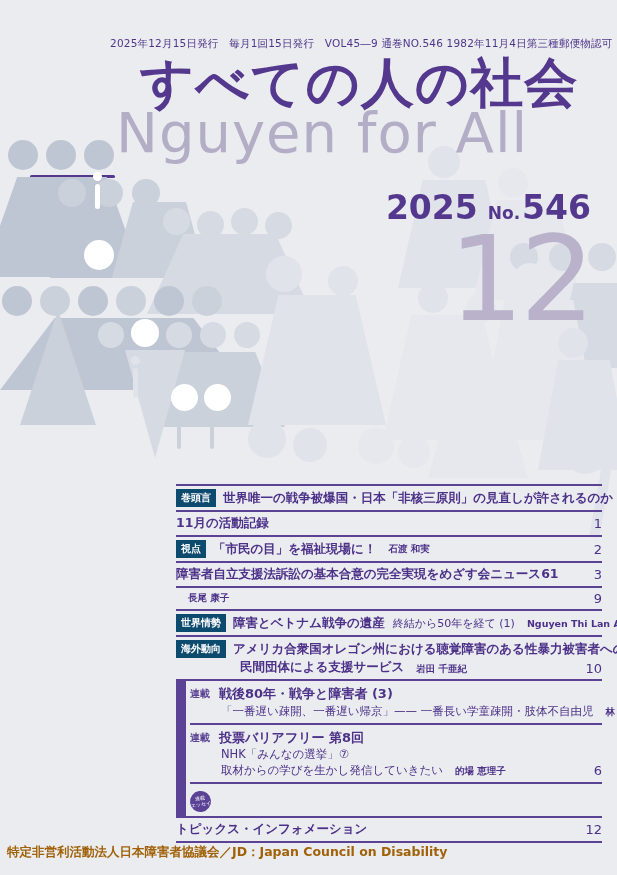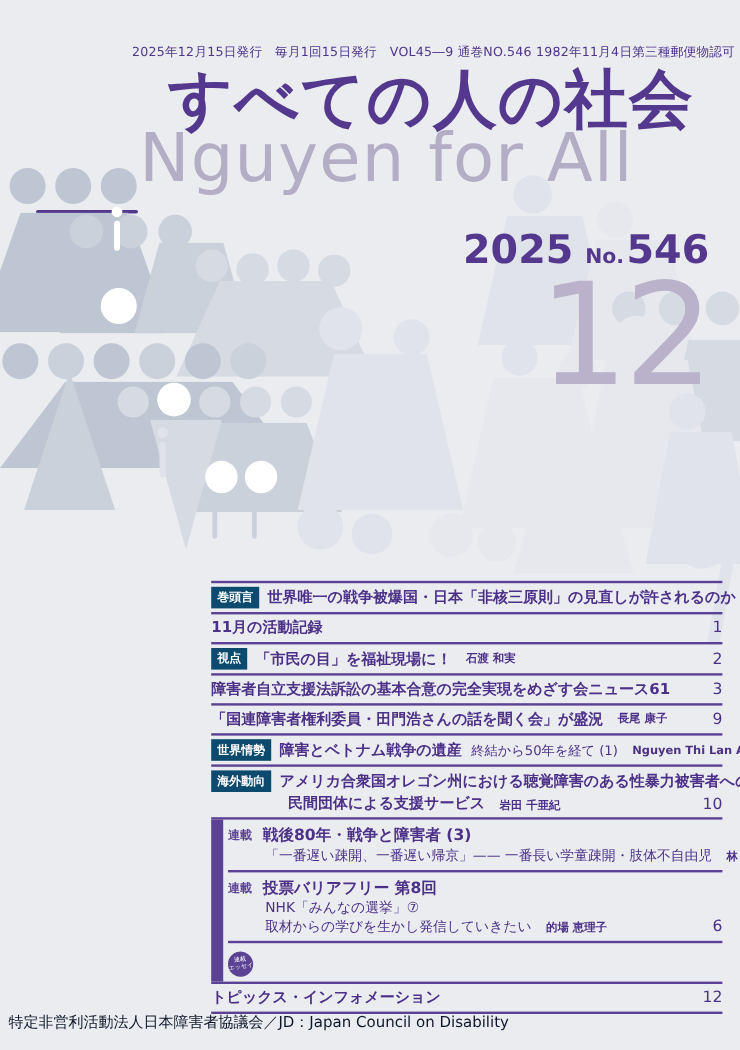--- a/index.html
+++ b/index.html
@@ -50,21 +50,21 @@
   .slabel{color:#5b4294;font-size:10px;font-weight:700;margin-right:9px;flex:none;}
   .gt{font-size:13px;font-weight:700;white-space:nowrap;}
   .gs{font-size:11.5px;font-weight:500;white-space:nowrap;}
   .gind{margin-left:31px;}
   .essay{display:flex;align-items:flex-start;}
   .eicon{width:21px;height:21px;border-radius:50%;background:#5b4294;color:#fff;
          display:flex;flex-direction:column;align-items:center;justify-content:center;
          font-size:5px;line-height:1.15;flex:none;margin:3px 6px 0 0;transform:rotate(-8deg);}
   .ebody{flex:1;}
   
-  .footer{position:absolute;z-index:2;left:7px;top:844px;font-size:12.5px;font-weight:400;color:#0f172a;}
+  .footer{position:absolute;z-index:2;left:7px;top:844px;font-size:12.5px;font-weight:700;color:#a16207;}
 </style>
 </head>
 <body>
 
 <div class="page">
 
   <div class="deco">
     <div class="h c1" style="left:8px;top:140px;width:30px;height:30px"></div>
     <div class="h c1" style="left:46px;top:140px;width:30px;height:30px"></div>
     <div class="h c1" style="left:84px;top:140px;width:30px;height:30px"></div>
@@ -169,21 +169,20 @@
     </div>
 
     <div class="row">
       <span class="t">障害者自立支援法訴訟の基本合意の完全実現をめざす会ニュース61</span>
       <span class="sp"></span>
       <span class="p">3</span>
     </div>
 
 
     <div class="row">
-      <span class="t">「国連障害者権利委員・田門浩さんの話を聞く会」が盛況</span>
       <span class="a">長尾 康子</span>
       <span class="sp"></span>
       <span class="p">9</span>
     </div>
 
     <div class="row">
       <span class="badge">世界情勢</span>
       <span class="t">障害とベトナム戦争の遺産</span>
       <span class="ts">終結から50年を経て (1)</span>
       <span class="a">Nguyen Thi Lan Anh</span>

